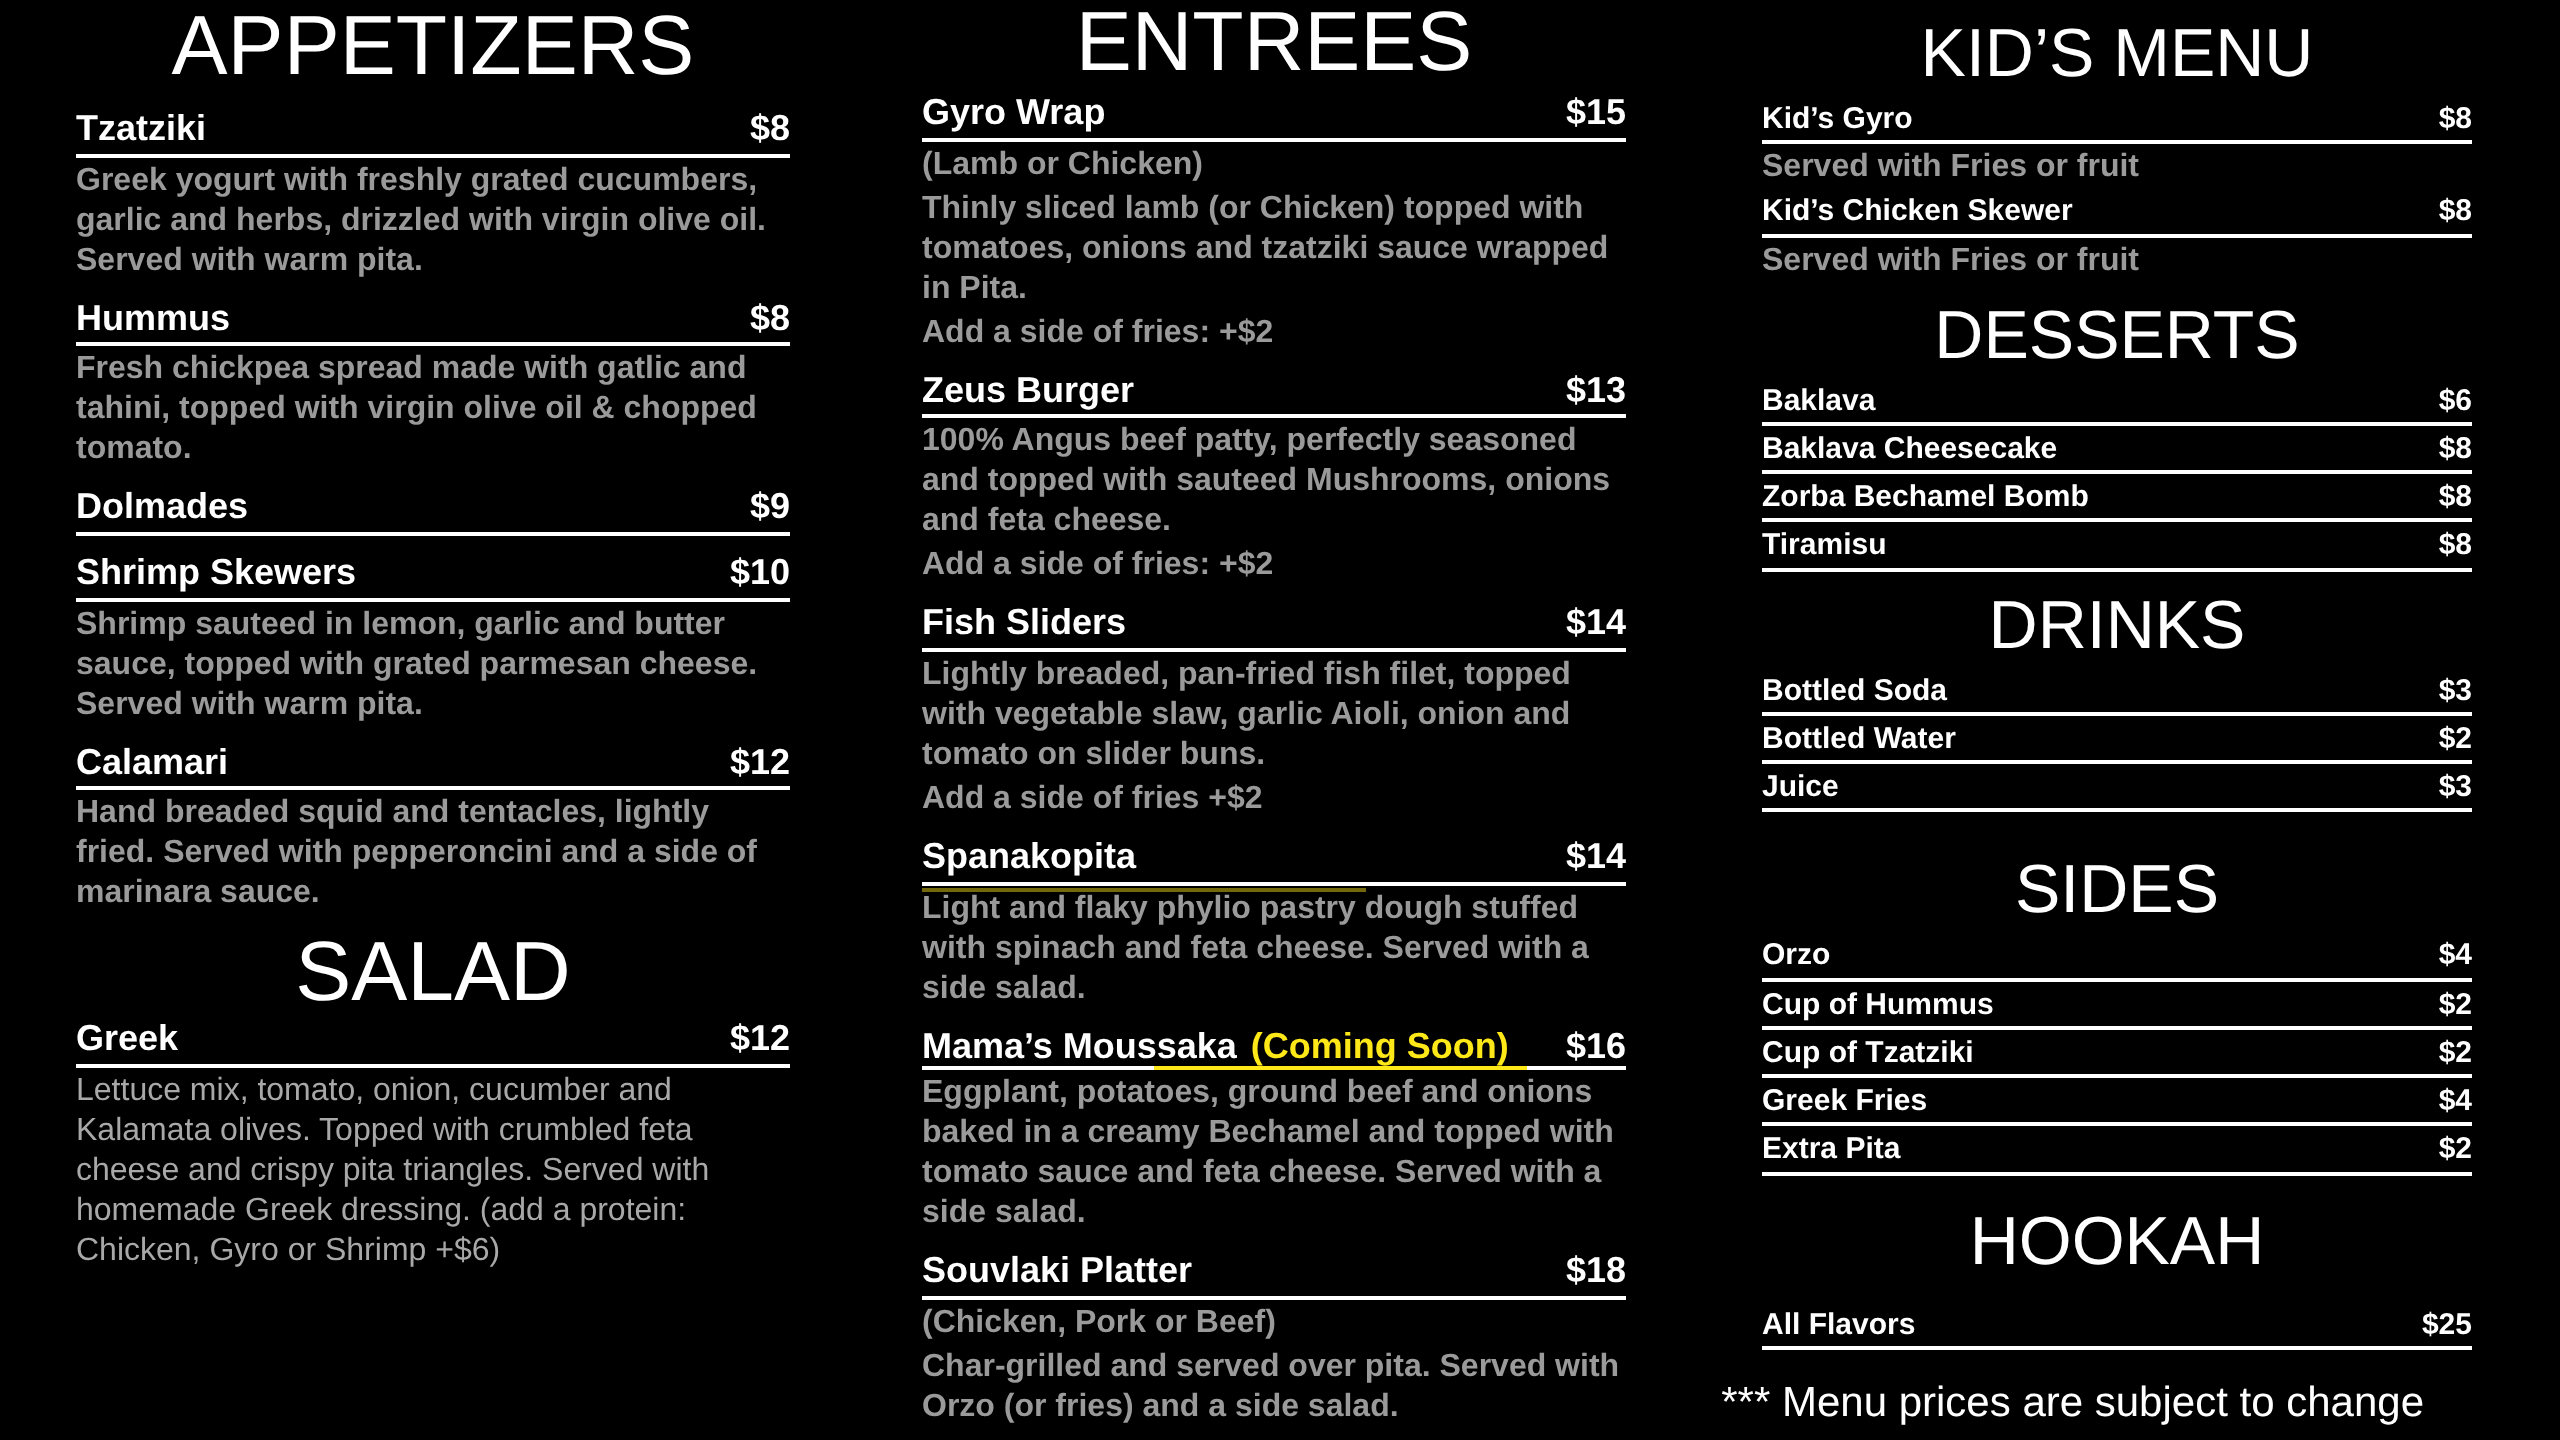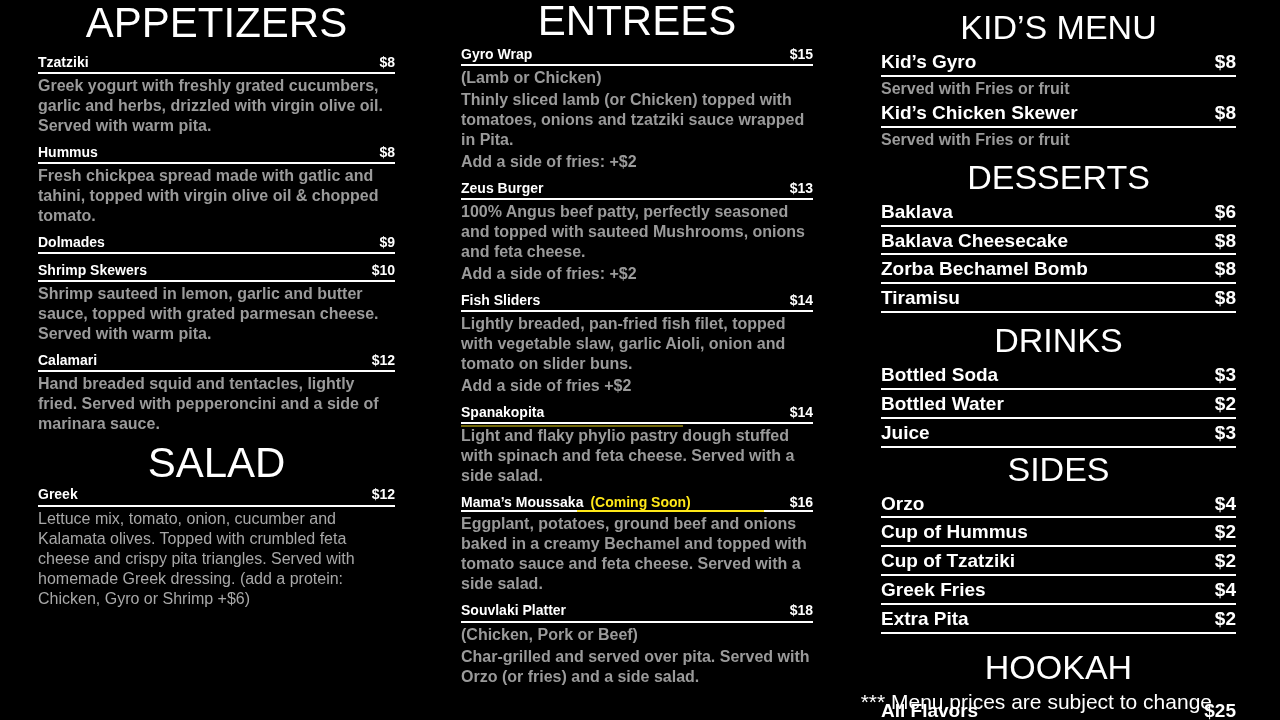--- a/index.html
+++ b/index.html
@@ -20,35 +20,35 @@
     text-align: center;
     font-weight: 400;
     font-size: 42px;
     line-height: 1.0;
     margin: 6px 0 8px;
   }
   .col-left  .stitle { margin-top:2px;  margin-bottom:10px; }
   .col-mid   .stitle { margin-top:0;    margin-bottom:4px; }
   .col-right .stitle { font-size:34px; margin:10px 0 7px; }
   .stitle.salad-t  { margin-top:4px; margin-bottom:2px; }
-  .stitle.sides-t  { margin-top:4px; }
+  .stitle.sides-t  { margin-top:22px; }
   .stitle.hookah-t { margin-top:16px; margin-bottom:16px; }
 
   .it { margin-bottom:8px; }
   .col-right .it { margin-bottom:3px; }
 
   .row {
     display:flex; justify-content:space-between; align-items:baseline;
     border-bottom:2px solid var(--text, #fff);
     padding-bottom:2px;
     color: var(--text, #fff);
-    font-weight:700; font-size:14px; line-height:1.15;
+    font-weight:700; font-size:18px; line-height:1.15;
     white-space:nowrap;
   }
-  .col-right .row { font-size:19px; }
+  .col-right .row { font-size:15px; }
 
   .ds {
     color: var(--muted, #9a9a9a);
     font-weight:700; font-size:16px; line-height:20px;
     margin-top:2px;
   }
   .ds.light { font-weight:400; color: var(--muted_light, #a8a8a8); }
 
   .note { color: var(--highlight, #ffe818); margin-left:7px; }
 

